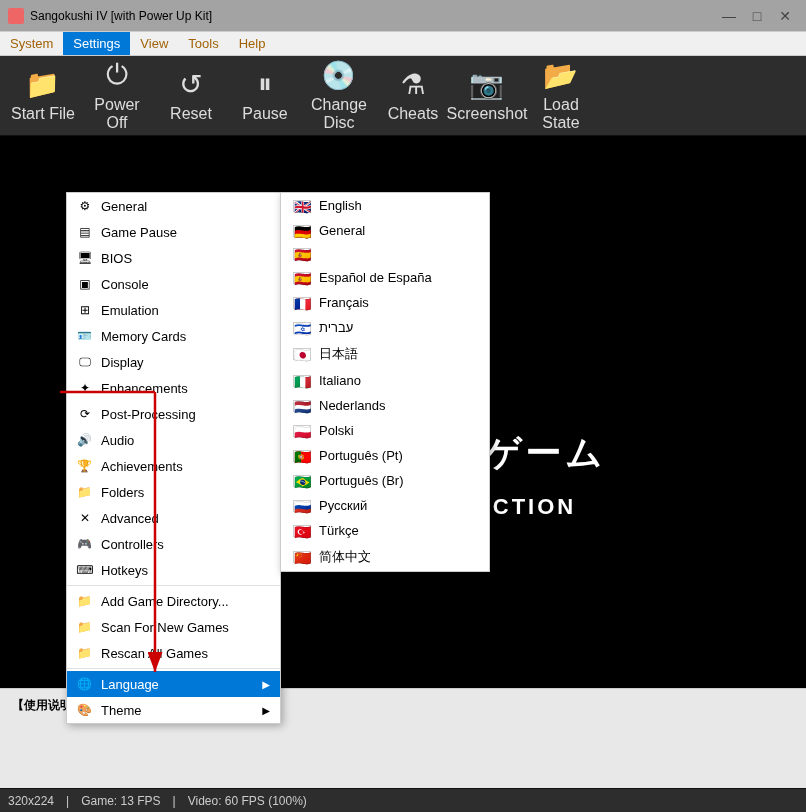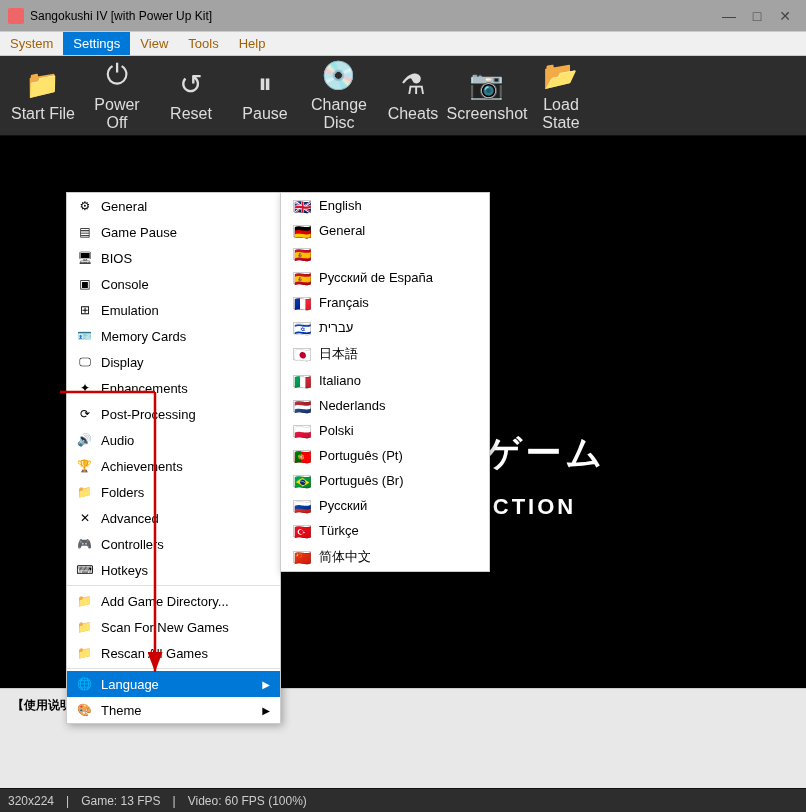--- a/index.html
+++ b/index.html
@@ -413,21 +413,21 @@
     </div>
     <div class="lang-item">
       <span class="lang-flag">🇩🇪</span>
       <span>General</span>
     </div>
     <div class="lang-item">
       <span class="lang-flag">🇪🇸</span>
     </div>
     <div class="lang-item">
       <span class="lang-flag">🇪🇸</span>
-      <span>Русский de España</span>
+      <span>Español de España</span>
     </div>
     <div class="lang-item">
       <span class="lang-flag">🇫🇷</span>
       <span>Français</span>
     </div>
     <div class="lang-item">
       <span class="lang-flag">🇮🇱</span>
       <span>עברית</span>
     </div>
     <div class="lang-item">

